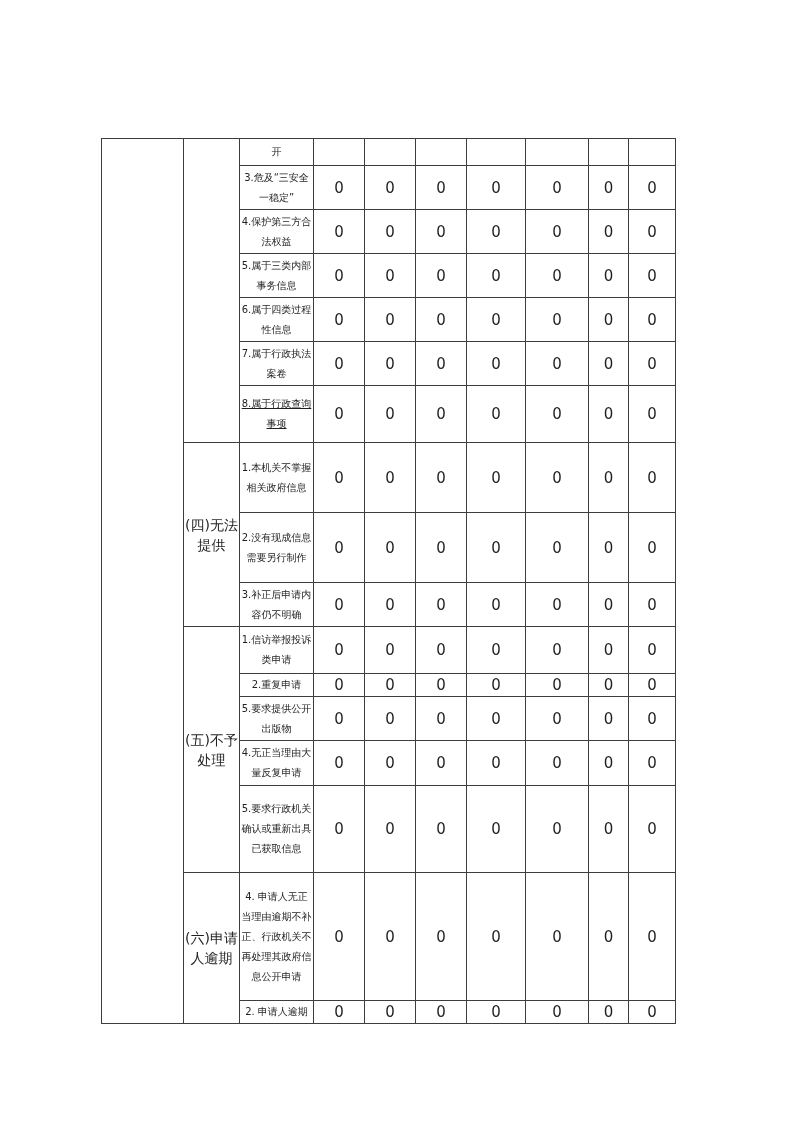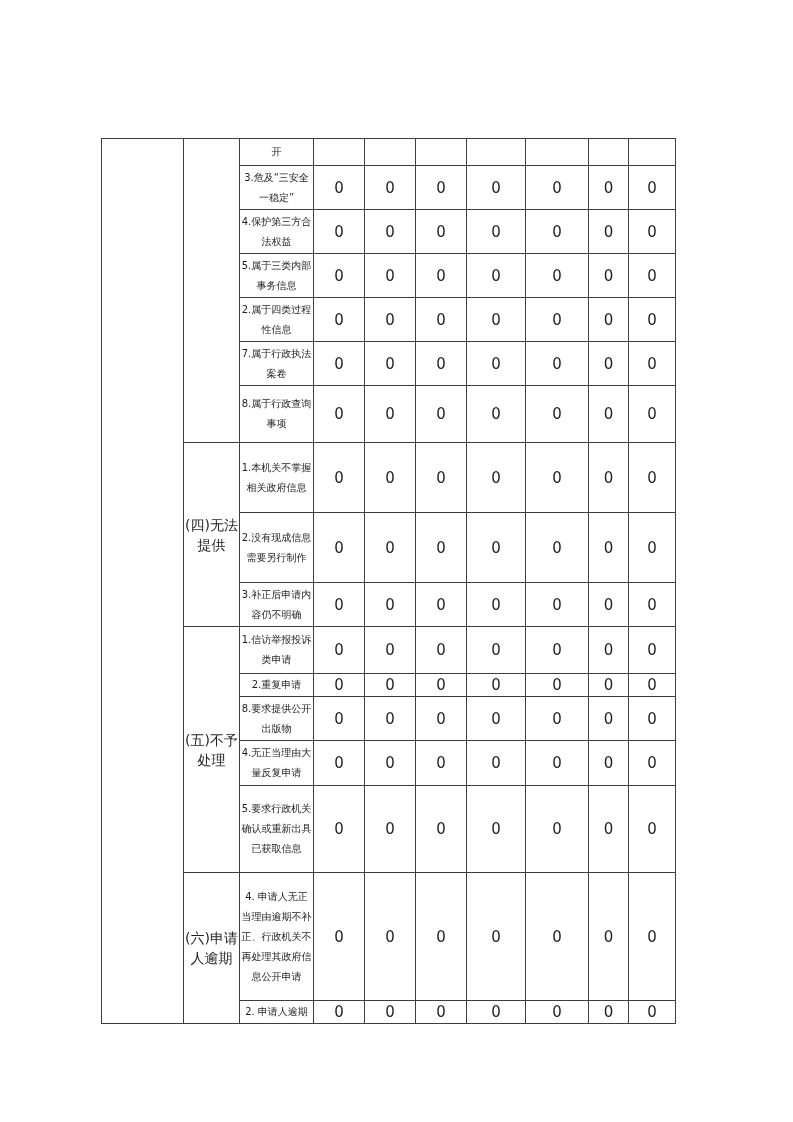--- a/index.html
+++ b/index.html
@@ -96,41 +96,41 @@
           <td class="label-cell" style="height: 41px;">5.属于三类内部事务信息</td>
           <td class="val-cell">0</td>
           <td class="val-cell">0</td>
           <td class="val-cell">0</td>
           <td class="val-cell">0</td>
           <td class="val-cell">0</td>
           <td class="val-cell">0</td>
           <td class="val-cell">0</td>
         </tr>
         <tr>
-          <td class="label-cell" style="height: 41px;">2.属于四类过程性信息</td>
+          <td class="label-cell" style="height: 41px;">6.属于四类过程性信息</td>
           <td class="val-cell">0</td>
           <td class="val-cell">0</td>
           <td class="val-cell">0</td>
           <td class="val-cell">0</td>
           <td class="val-cell">0</td>
           <td class="val-cell">0</td>
           <td class="val-cell">0</td>
         </tr>
         <tr>
           <td class="label-cell" style="height: 41px;">7.属于行政执法案卷</td>
           <td class="val-cell">0</td>
           <td class="val-cell">0</td>
           <td class="val-cell">0</td>
           <td class="val-cell">0</td>
           <td class="val-cell">0</td>
           <td class="val-cell">0</td>
           <td class="val-cell">0</td>
         </tr>
         <tr>
-          <td class="label-cell" style="height: 54px;">8.属于行政查询事项</td>
+          <td class="label-cell" style="height: 54px; text-decoration: underline;">8.属于行政查询事项</td>
           <td class="val-cell">0</td>
           <td class="val-cell">0</td>
           <td class="val-cell">0</td>
           <td class="val-cell">0</td>
           <td class="val-cell">0</td>
           <td class="val-cell">0</td>
           <td class="val-cell">0</td>
         </tr>
         <tr>
           <td class="cat-cell" rowspan="3">(四)无法提供</td>
@@ -178,21 +178,21 @@
           <td class="label-cell" style="height: 19px;">2.重复申请</td>
           <td class="val-cell">0</td>
           <td class="val-cell">0</td>
           <td class="val-cell">0</td>
           <td class="val-cell">0</td>
           <td class="val-cell">0</td>
           <td class="val-cell">0</td>
           <td class="val-cell">0</td>
         </tr>
         <tr>
-          <td class="label-cell" style="height: 41px;">8.要求提供公开出版物</td>
+          <td class="label-cell" style="height: 41px;">5.要求提供公开出版物</td>
           <td class="val-cell">0</td>
           <td class="val-cell">0</td>
           <td class="val-cell">0</td>
           <td class="val-cell">0</td>
           <td class="val-cell">0</td>
           <td class="val-cell">0</td>
           <td class="val-cell">0</td>
         </tr>
         <tr>
           <td class="label-cell" style="height: 42px;">4.无正当理由大量反复申请</td>

